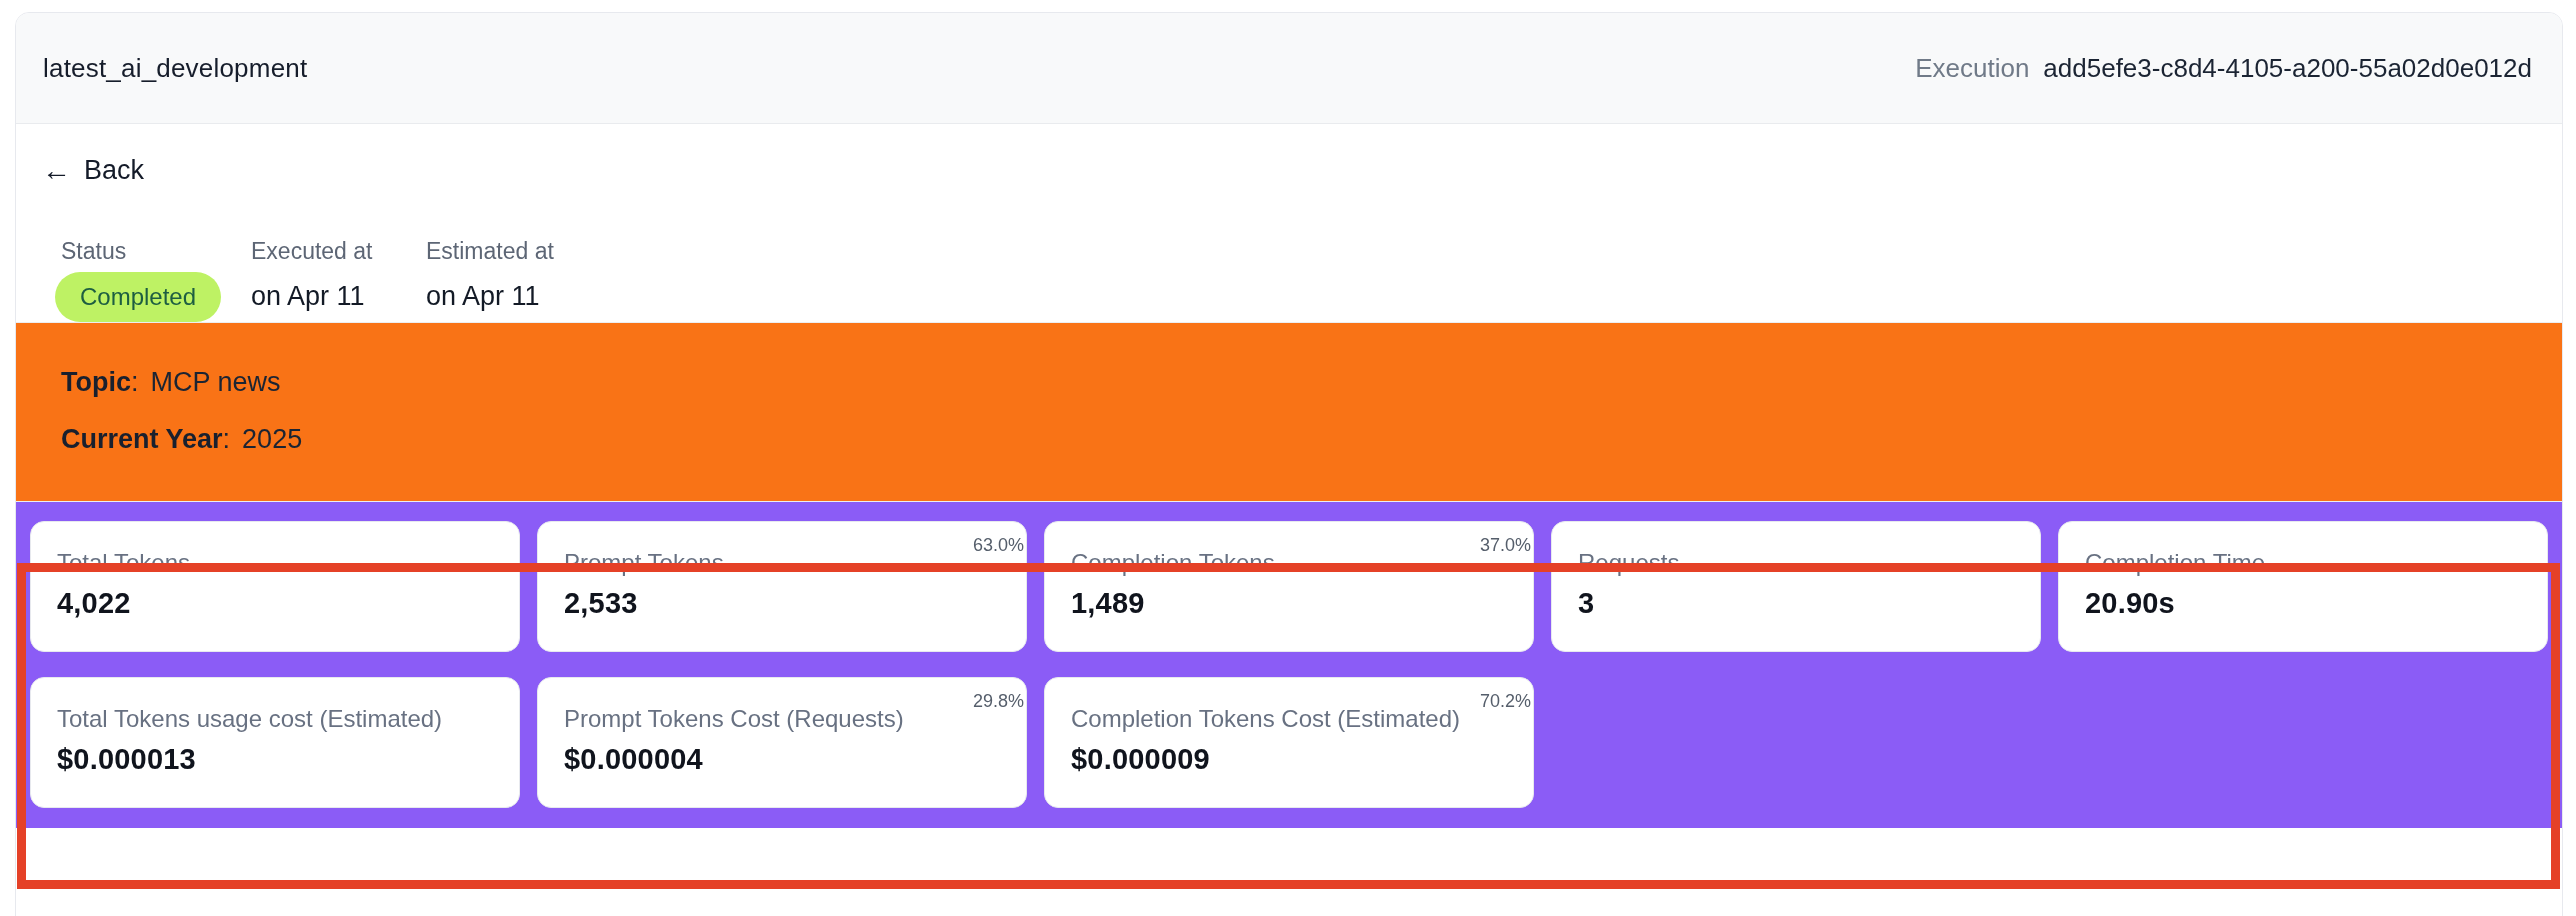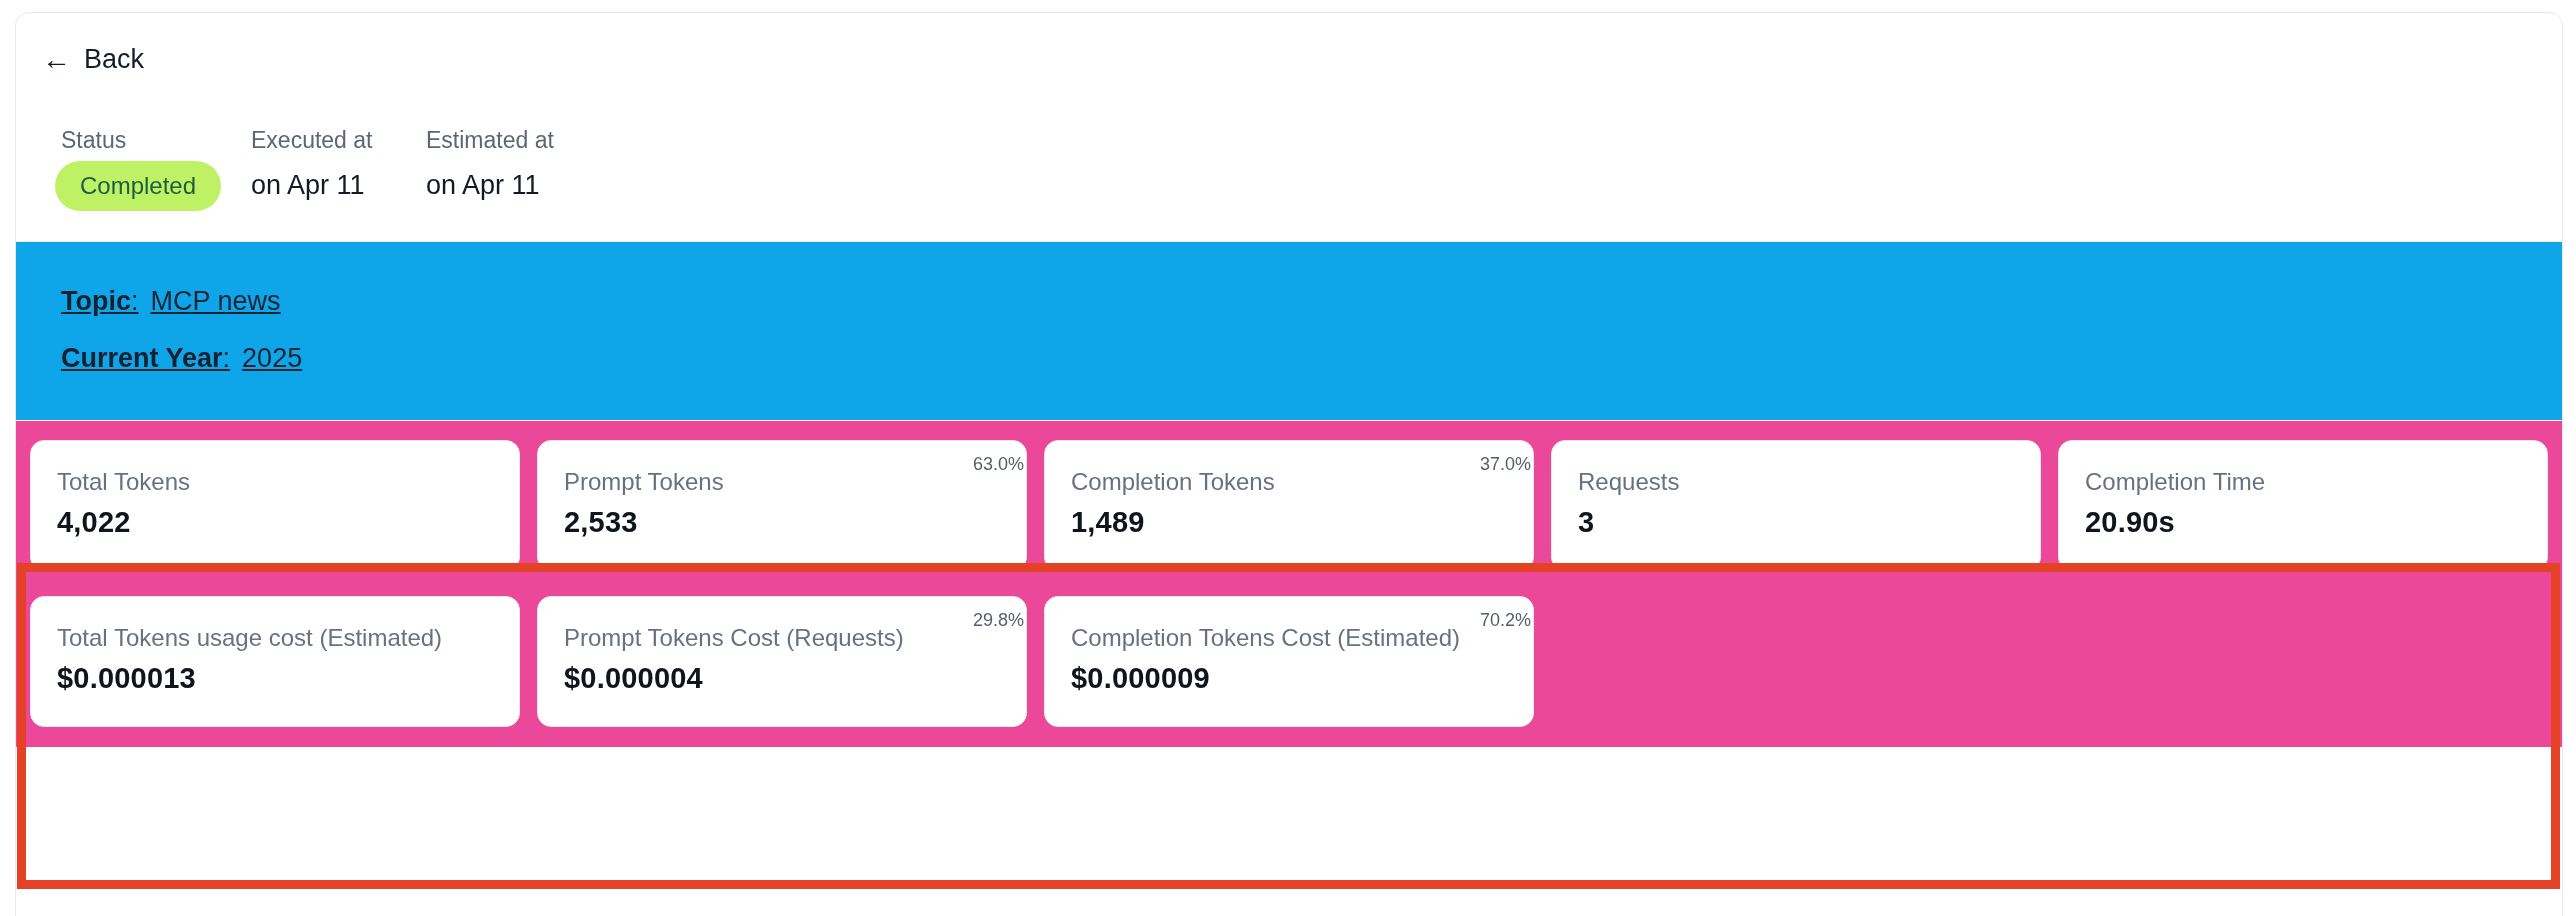--- a/index.html
+++ b/index.html
@@ -64,35 +64,33 @@
     margin-left: -6px;
     background: #bef264;
     color: #1d5e41;
     font-size: 24px;
     padding: 11px 25px;
     border-radius: 999px;
   }
 
   
   .inputs-section {
-    margin-top: 30px;
-    background: #0ea5e9;
+    background: #f97316;
     border-top: 1px solid #eceef1;
     border-bottom: 1px solid #eceef1;
     padding: 44px 45px 46px 45px;
-    text-decoration: underline;
   }
   .input-line { font-size: 27px; color: #1b2433; }
   .input-line + .input-line { margin-top: 26px; }
   .input-label { font-weight: 700; color: #19202e; }
   .input-sep { margin-right: 12px; }
   .input-value { color: #1b2433; }
 
   
-  .metrics { padding: 19px 14px 20px 14px; background: #ec4899; }
+  .metrics { padding: 19px 14px 20px 14px; background: #8b5cf6; }
   .metrics-grid {
     display: grid;
     grid-template-columns: repeat(5, 1fr);
     column-gap: 17px;
     row-gap: 25px;
   }
   .metric-card {
     position: relative;
     background: #ffffff;
     border: 1px solid #e7e9ee;
@@ -132,20 +130,27 @@
     pointer-events: none;
     z-index: 10;
   }
 </style>
 </head>
 <body>
 
 <div class="page">
   <div class="container">
 
+    <div class="card-header">
+      <div class="hdr-title">latest_ai_development</div>
+      <div class="hdr-exec">
+        <span class="hdr-exec-label">Execution</span>
+        <span class="hdr-exec-id">add5efe3-c8d4-4105-a200-55a02d0e012d</span>
+      </div>
+    </div>
 
     <div class="back-row">
       <span class="back-arrow">←</span>
       <span>Back</span>
     </div>
 
     <div class="status-row">
       <div class="status-col">
         <div class="meta-label">Status</div>
         <div class="badge">Completed</div>

